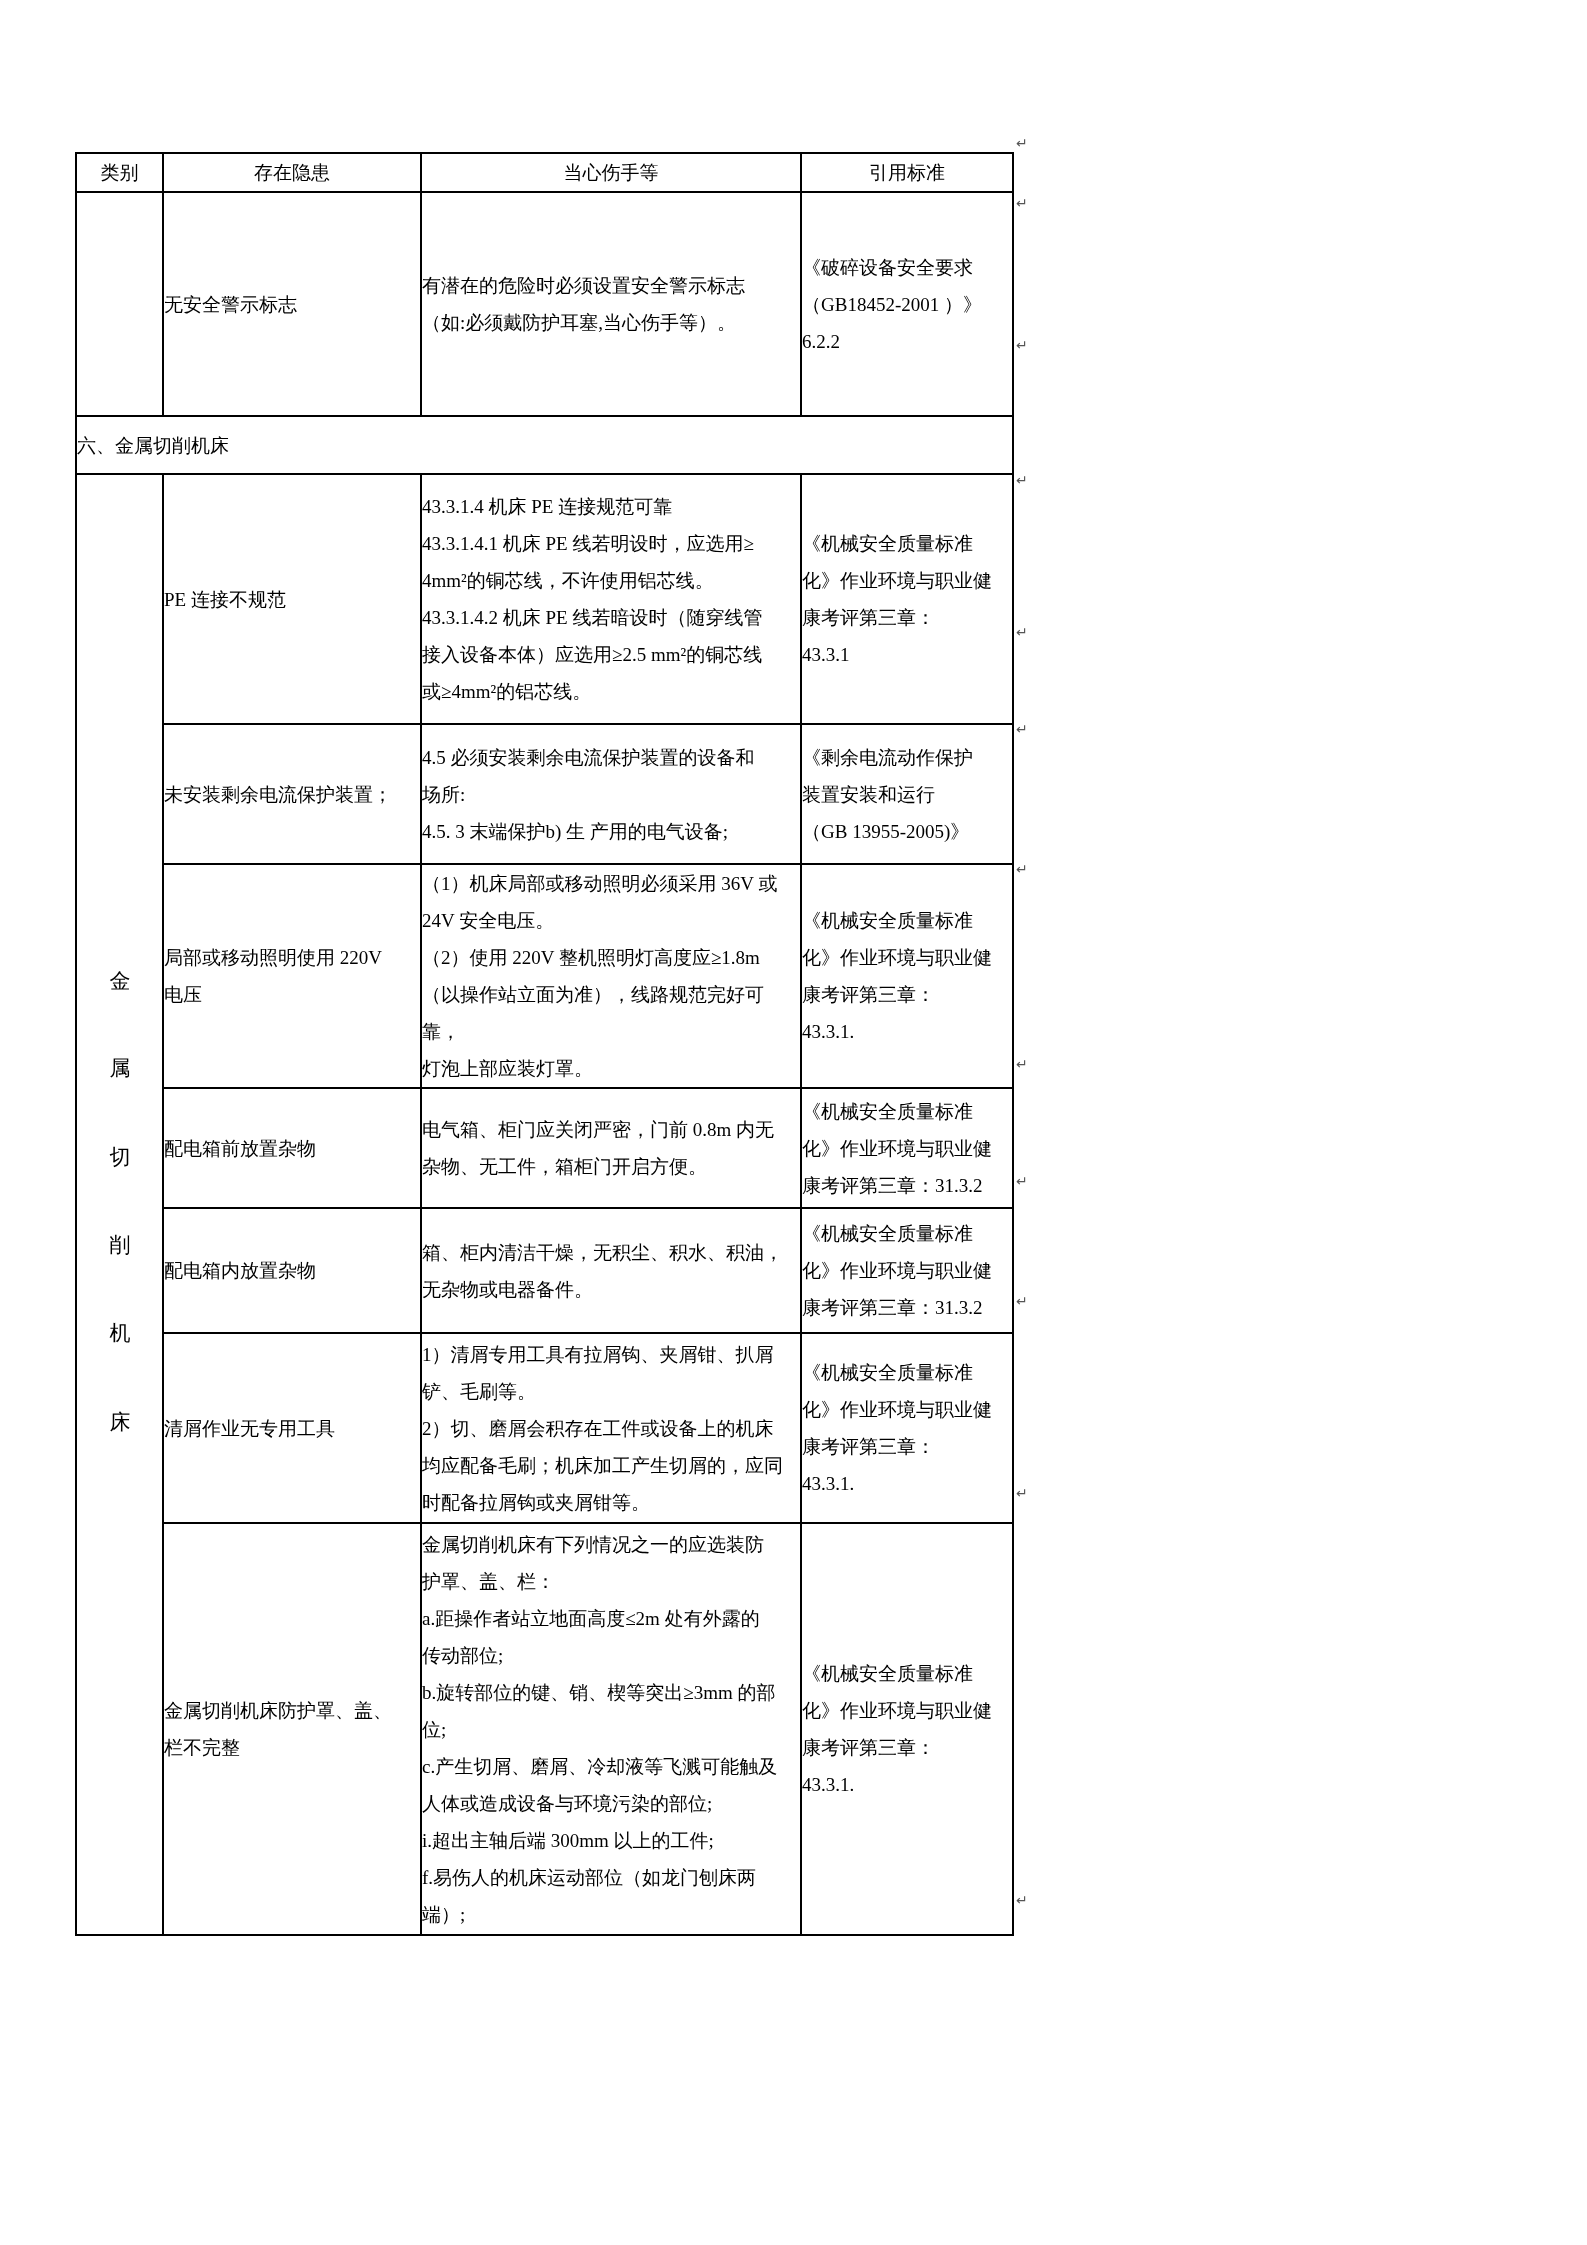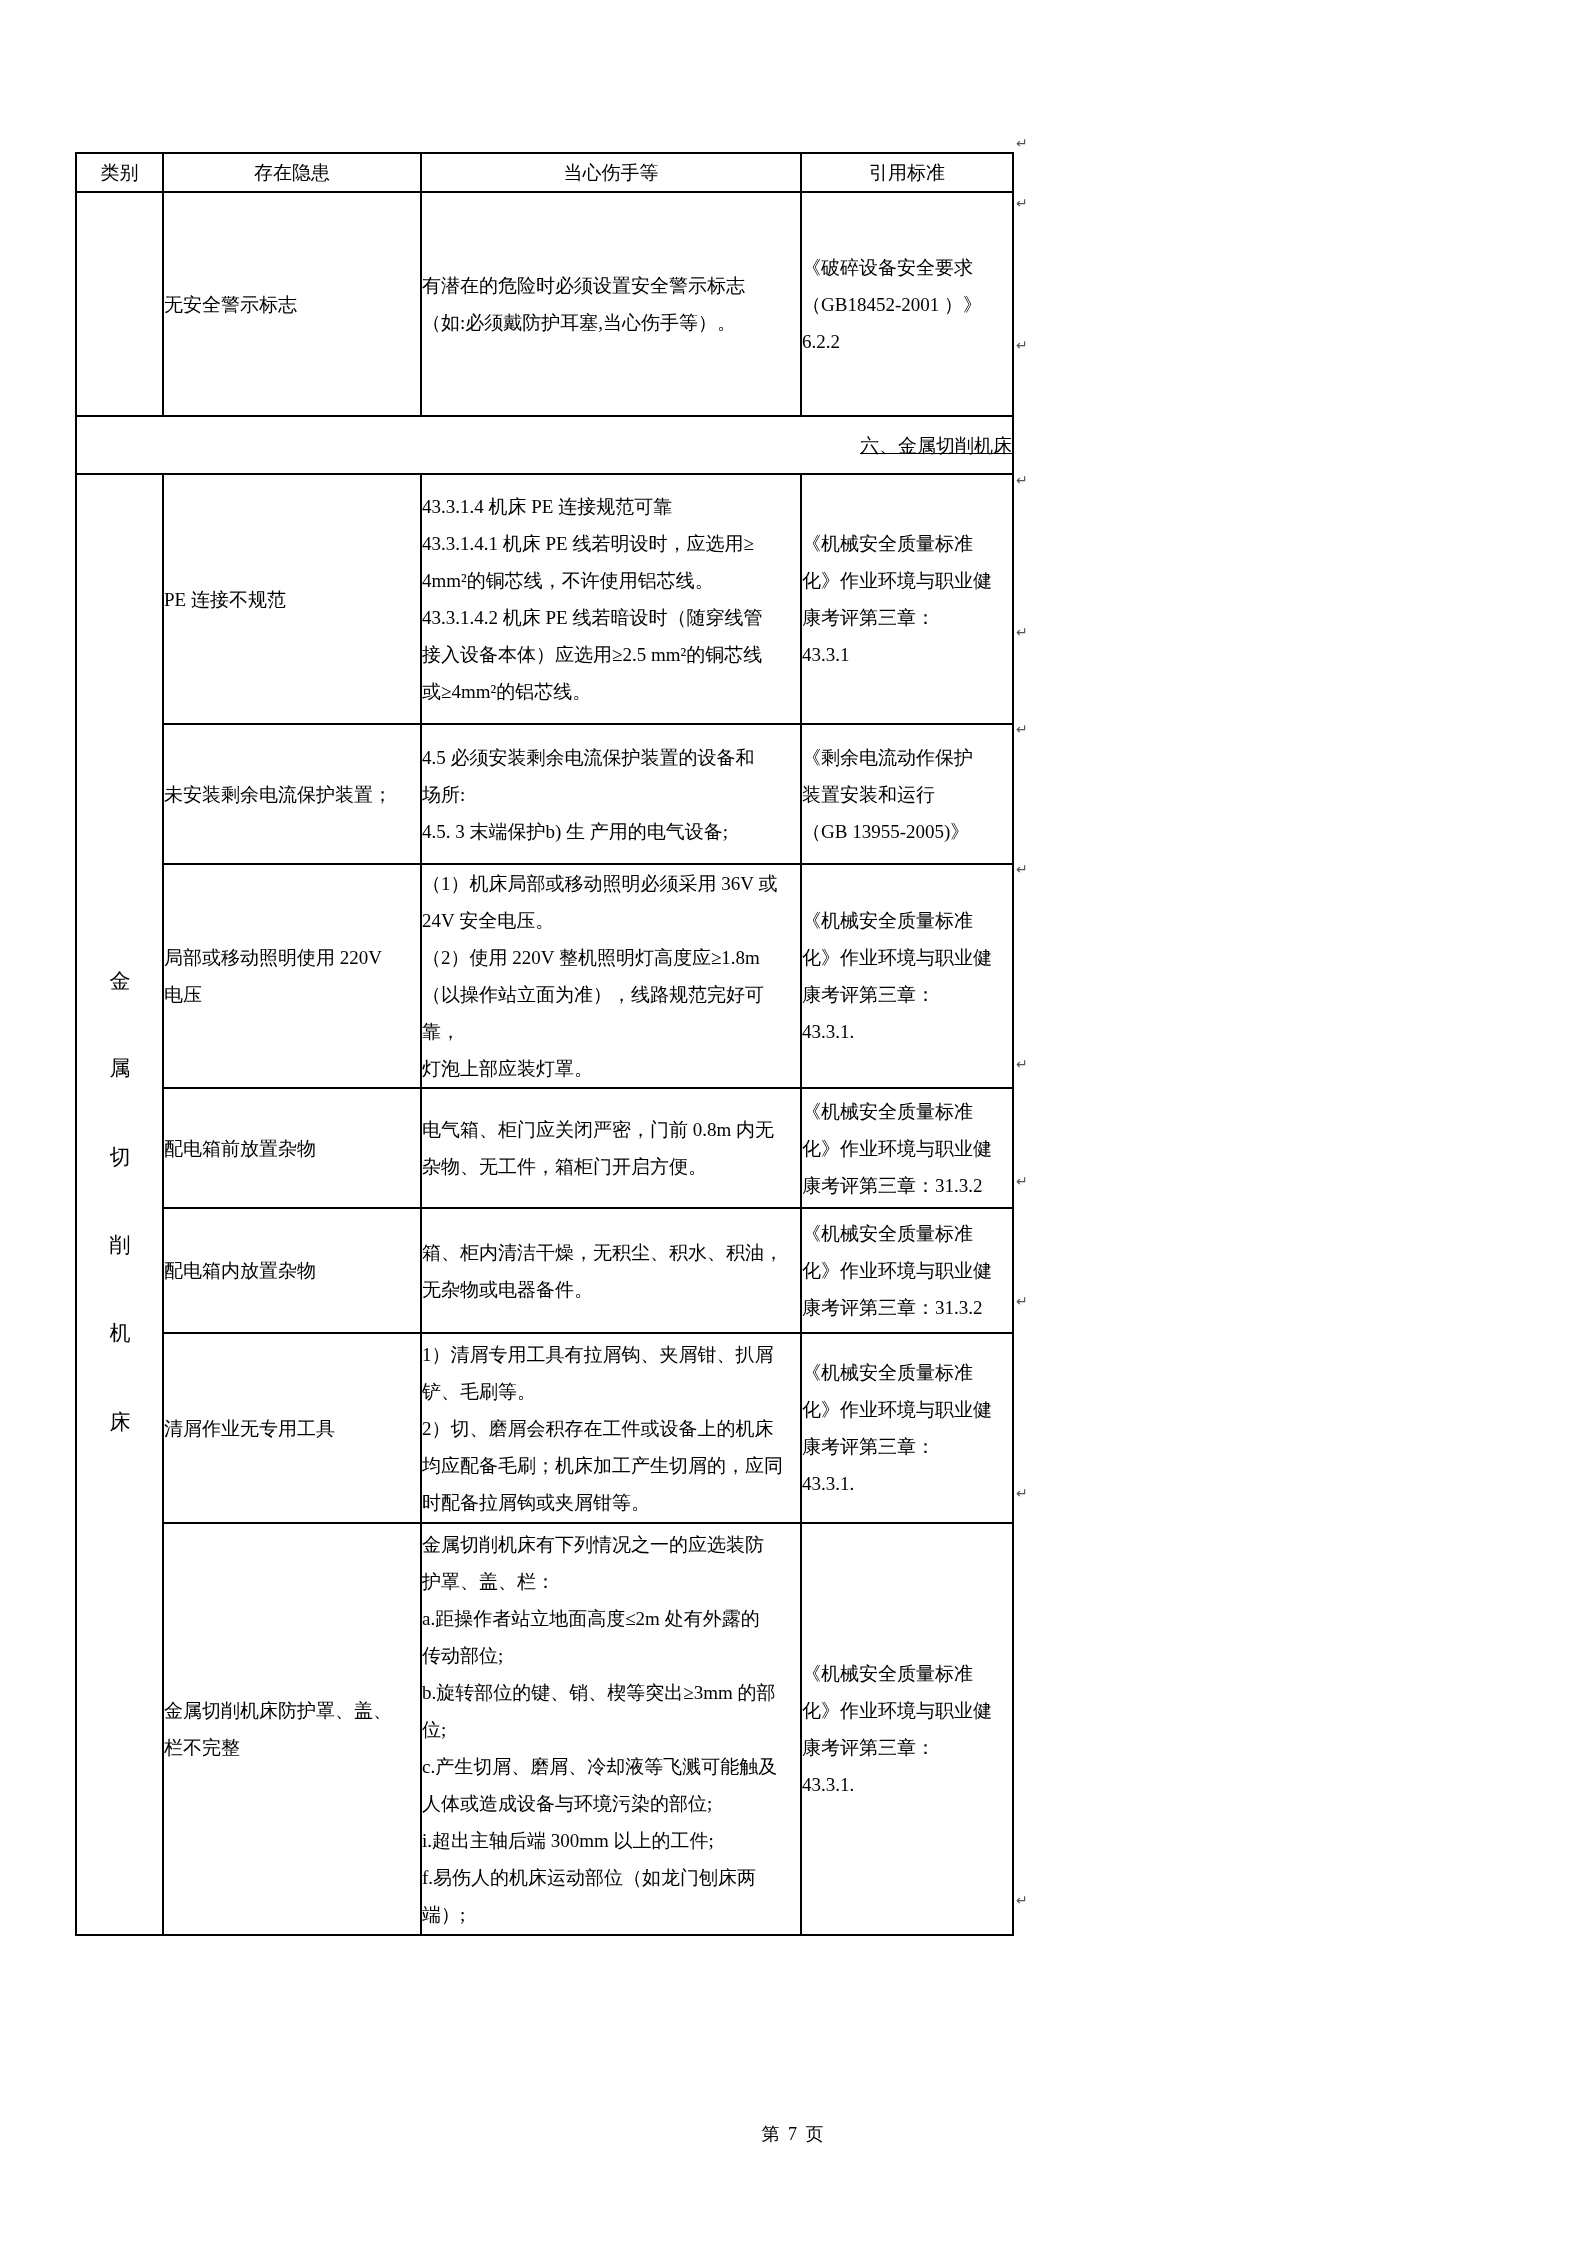--- a/index.html
+++ b/index.html
@@ -20,21 +20,21 @@
   table.doc-table td{
     border:2px solid #000;
     vertical-align:middle;
     white-space:pre-line;
     font-size:19px;
     line-height:37px;
     overflow:hidden;
     padding:0;
   }
   td.th{text-align:center;font-size:20px;line-height:24px;margin-top:40px;}
-  td.section{text-align:right;font-size:20px;text-decoration:underline;}
+  td.section{text-align:left;font-size:20px;}
   td.hazard{padding-left:14px;padding-right:4px;line-height:40px;}
   td.measure{padding-left:8px;padding-right:2px;}
   td.ref{padding-left:8px;padding-right:2px;}
   td.cat-cell{text-align:center;}
   .vertical{
     display:inline-block;
     writing-mode:vertical-rl;
     text-orientation:upright;
     letter-spacing:88px;
     font-size:21px;
@@ -190,15 +190,14 @@
   <span class="pmark" style="top:473px">↵</span>
   <span class="pmark" style="top:625px">↵</span>
   <span class="pmark" style="top:722px">↵</span>
   <span class="pmark" style="top:862px">↵</span>
   <span class="pmark" style="top:1057px">↵</span>
   <span class="pmark" style="top:1174px">↵</span>
   <span class="pmark" style="top:1294px">↵</span>
   <span class="pmark" style="top:1486px">↵</span>
   <span class="pmark" style="top:1893px">↵</span>
 
-  <div class="footer">第 7 页</div>
 
 </div>
 
 </body></html>

